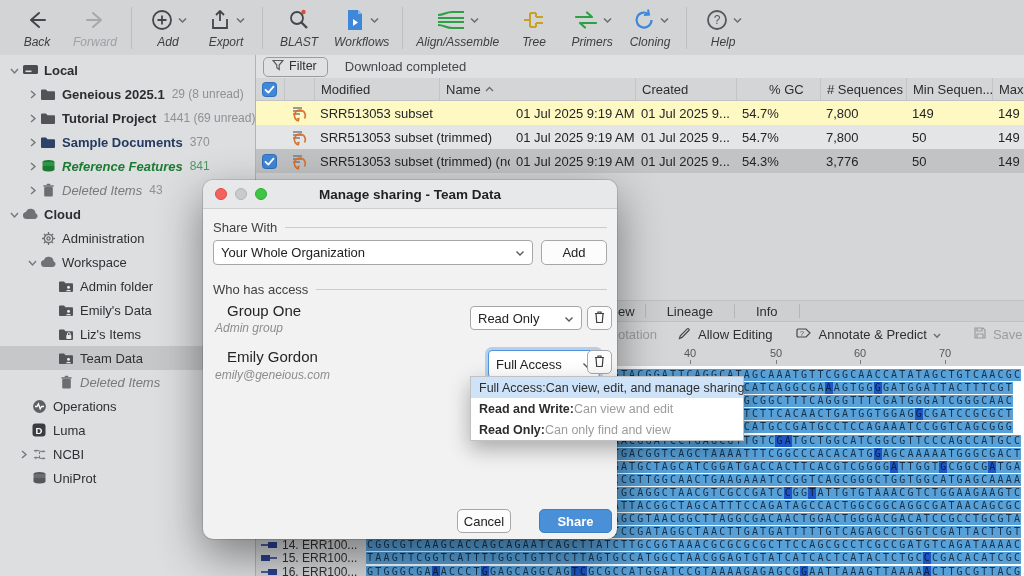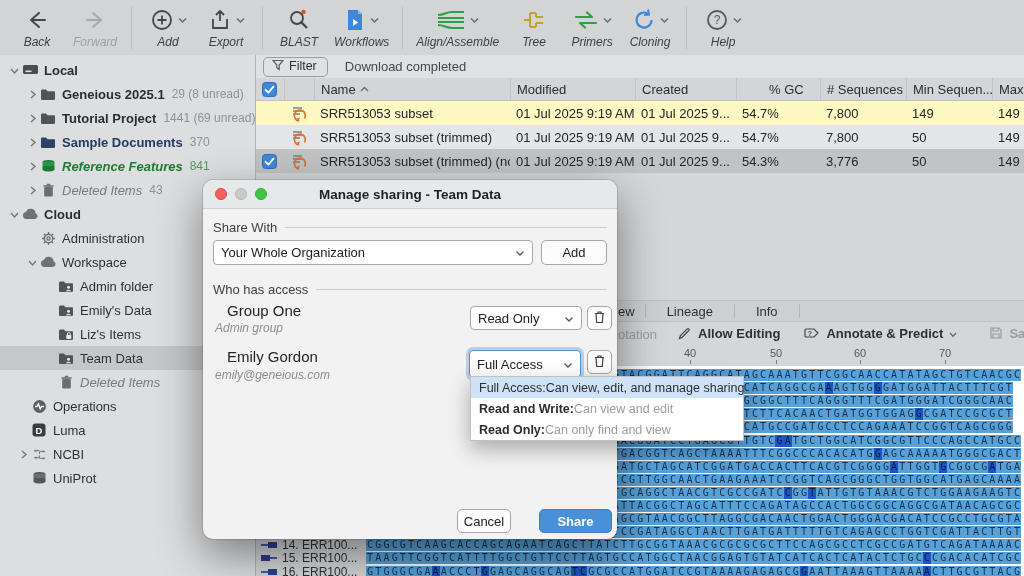--- a/index.html
+++ b/index.html
@@ -43,21 +43,21 @@
   .r-a{background:#fef9c3;} .r-b{background:#e3e5e6;} .r-sel{background:#c1c3c5;}
   
   .tabbar{position:absolute;top:300px;left:256px;right:0;height:22px;background:#cdcfd1;
           border-top:1px solid #bfc1c3;border-bottom:1px solid #bfc1c3;display:flex;align-items:center;
           font-size:13px;color:#2e3032;padding-left:362px;box-sizing:border-box;}
   .tab{padding:0 21px;} .tab.first{padding:0 10px 0 0;}
   .tab-sep{width:1px;height:14px;background:#b4b6b8;}
   .seqbar{position:absolute;top:323px;left:256px;right:0;height:23px;display:flex;align-items:center;
           font-size:13px;color:#2e3032;padding-left:362px;box-sizing:border-box;}
   .seqbar .frag{color:#9a9c9e;}
-  .seqbar .itm{display:flex;align-items:flex-start;gap:6px;padding:0 12px;white-space:nowrap;font-weight:bold;}
+  .seqbar .itm{display:flex;align-items:center;gap:6px;padding:0 12px;white-space:nowrap;}
   .seqbar .dis{color:#9a9c9e;}
   .sb-sep2{width:1px;height:16px;background:#b7b9bb;margin:0 4px;}
   
   .ruler{position:absolute;top:346px;left:256px;right:0;height:20px;font-size:11px;color:#55585a;}
   .tick{position:absolute;top:1px;transform:translateX(-50%);}
   .tickmark{position:absolute;top:14px;width:1px;height:4px;background:#7a7c7e;}
   .seq-area{position:absolute;top:366px;left:256px;right:0;bottom:0;background:#fff;overflow:hidden;}
   .label-col{position:absolute;left:0;top:0;width:110px;bottom:0;background:#d4d6d8;}
   .seq-row{position:absolute;left:0;right:0;height:12px;}
   .seq-label{position:absolute;left:4px;top:0;width:104px;height:12px;display:flex;align-items:center;
@@ -482,30 +482,30 @@
       <div class="trow thead">
         <div class="tcell" style="width: 28px;">
           <span style="display: inline-flex; align-items: center;">
             <svg width="15" height="15" viewBox="0 0 15 15">
               <rect x="0.5" y="0.5" width="14" height="14" rx="3" fill="#3f87d8" stroke="#2f6fb8"></rect>
               <path d="M3.5 7.8 L6.3 10.6 L11.5 4.6" fill="none" stroke="#fff" stroke-width="1.8" stroke-linecap="round" stroke-linejoin="round"></path>
             </svg>
           </span>
         </div>
         <div class="tcell" style="width: 30px;"></div>
+        <div class="tcell" style="width: 125px;">
+          <span>Modified</span>
+        </div>
         <div class="tcell" style="width: 196px;">
           <span>Name</span>
           <span style="display: inline-flex; align-items: center;">
             <svg width="9" height="6" viewBox="0 0 9 6">
               <path d="M1 5 L4.5 1.5 L8 5" fill="none" stroke="#6a6d70" stroke-width="1.4"></path>
             </svg>
           </span>
-        </div>
-        <div class="tcell" style="width: 125px;">
-          <span>Modified</span>
         </div>
         <div class="tcell" style="width: 101px;">
           <span>Created</span>
         </div>
         <div class="tcell" style="width: 84px; padding-left: 32px;">
           <span>% GC</span>
         </div>
         <div class="tcell" style="width: 86px;">
           <span># Sequences</span>
         </div>
@@ -2075,21 +2075,21 @@
           </svg></span>
     </div>
     <div class="btn" style="left:384px;top:126px;width:25px;height:24px">
       <span><svg width="13" height="14" viewBox="0 0 13 14">
             <path d="M2 3.5 h9 M5 3.5 V2 h3 v1.5 M3 3.5 l.7 9 h5.6 l.7-9" fill="none" stroke="#3c3e40" stroke-width="1.2"></path>
           </svg></span>
     </div>
 
     <div class="who-name" style="top:168px">Emily Gordon</div>
     <div class="who-sub" style="top:188px">emily@geneious.com</div>
-    <div class="select focused" style="left:266px;top:170px;width:112px;height:28px">
+    <div class="select focused" style="left:285px;top:170px;width:112px;height:28px">
       <span>Full Access</span>
       <span><svg width="10" height="7" viewBox="0 0 10 7">
             <path d="M1.5 1.5 L5 5 L8.5 1.5" fill="none" stroke="#55585a" stroke-width="1.4"></path>
           </svg></span>
     </div>
     <div class="btn" style="left:384px;top:170px;width:25px;height:24px">
       <span><svg width="13" height="14" viewBox="0 0 13 14">
             <path d="M2 3.5 h9 M5 3.5 V2 h3 v1.5 M3 3.5 l.7 9 h5.6 l.7-9" fill="none" stroke="#3c3e40" stroke-width="1.2"></path>
           </svg></span>
     </div>

